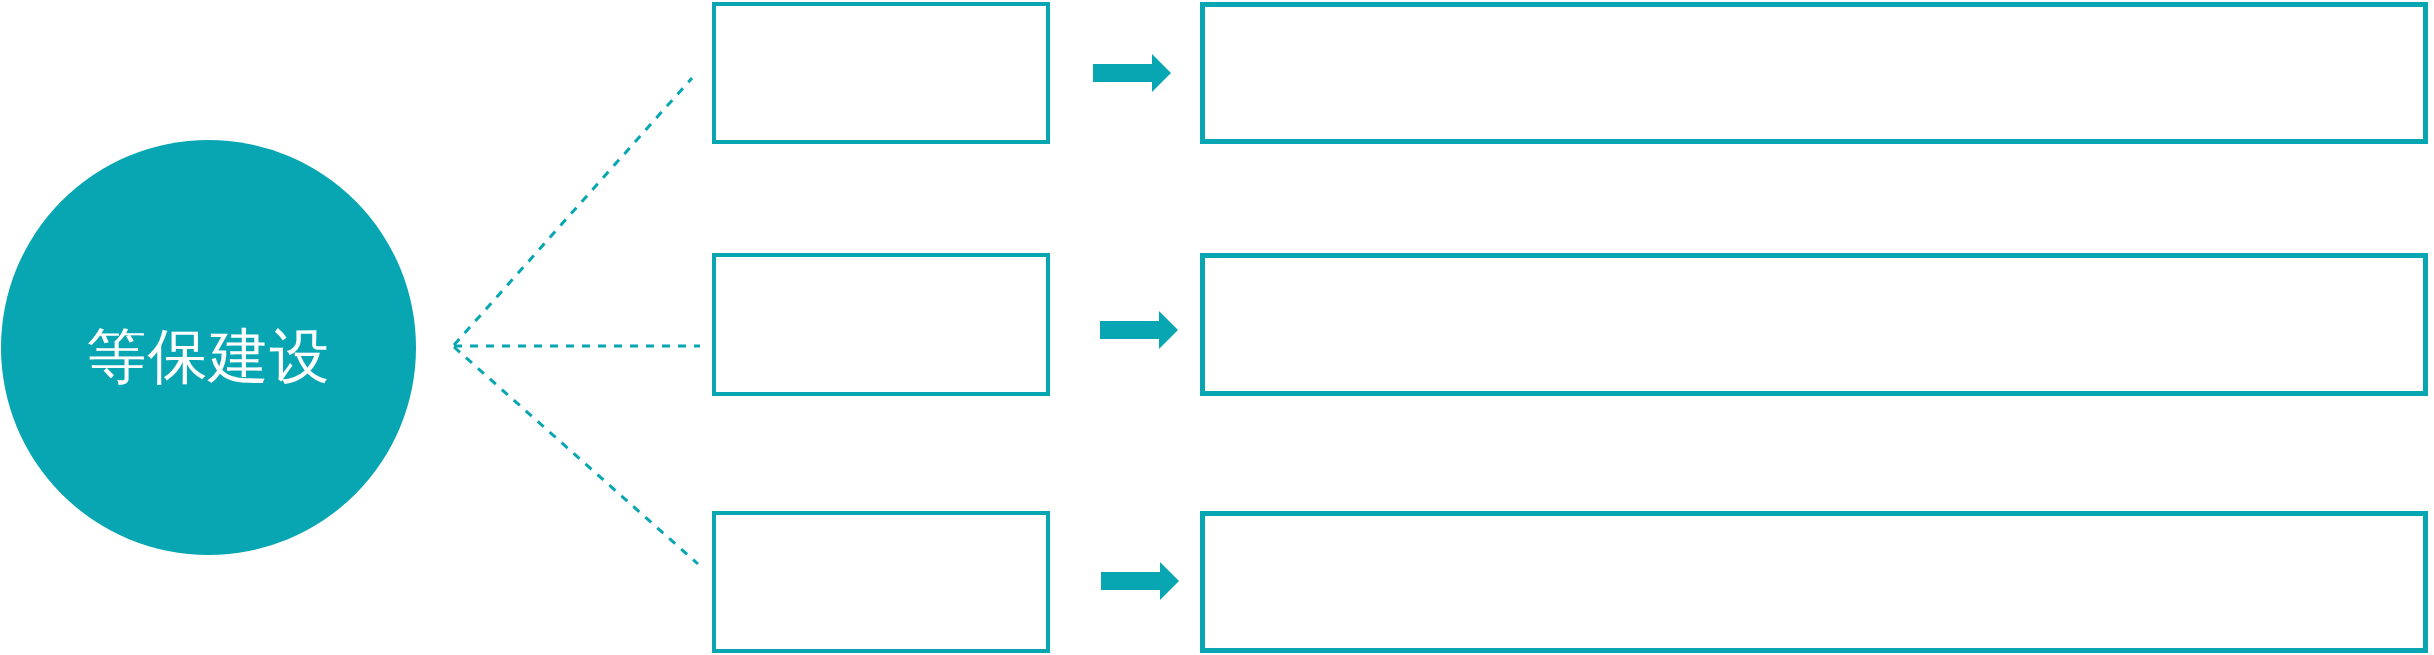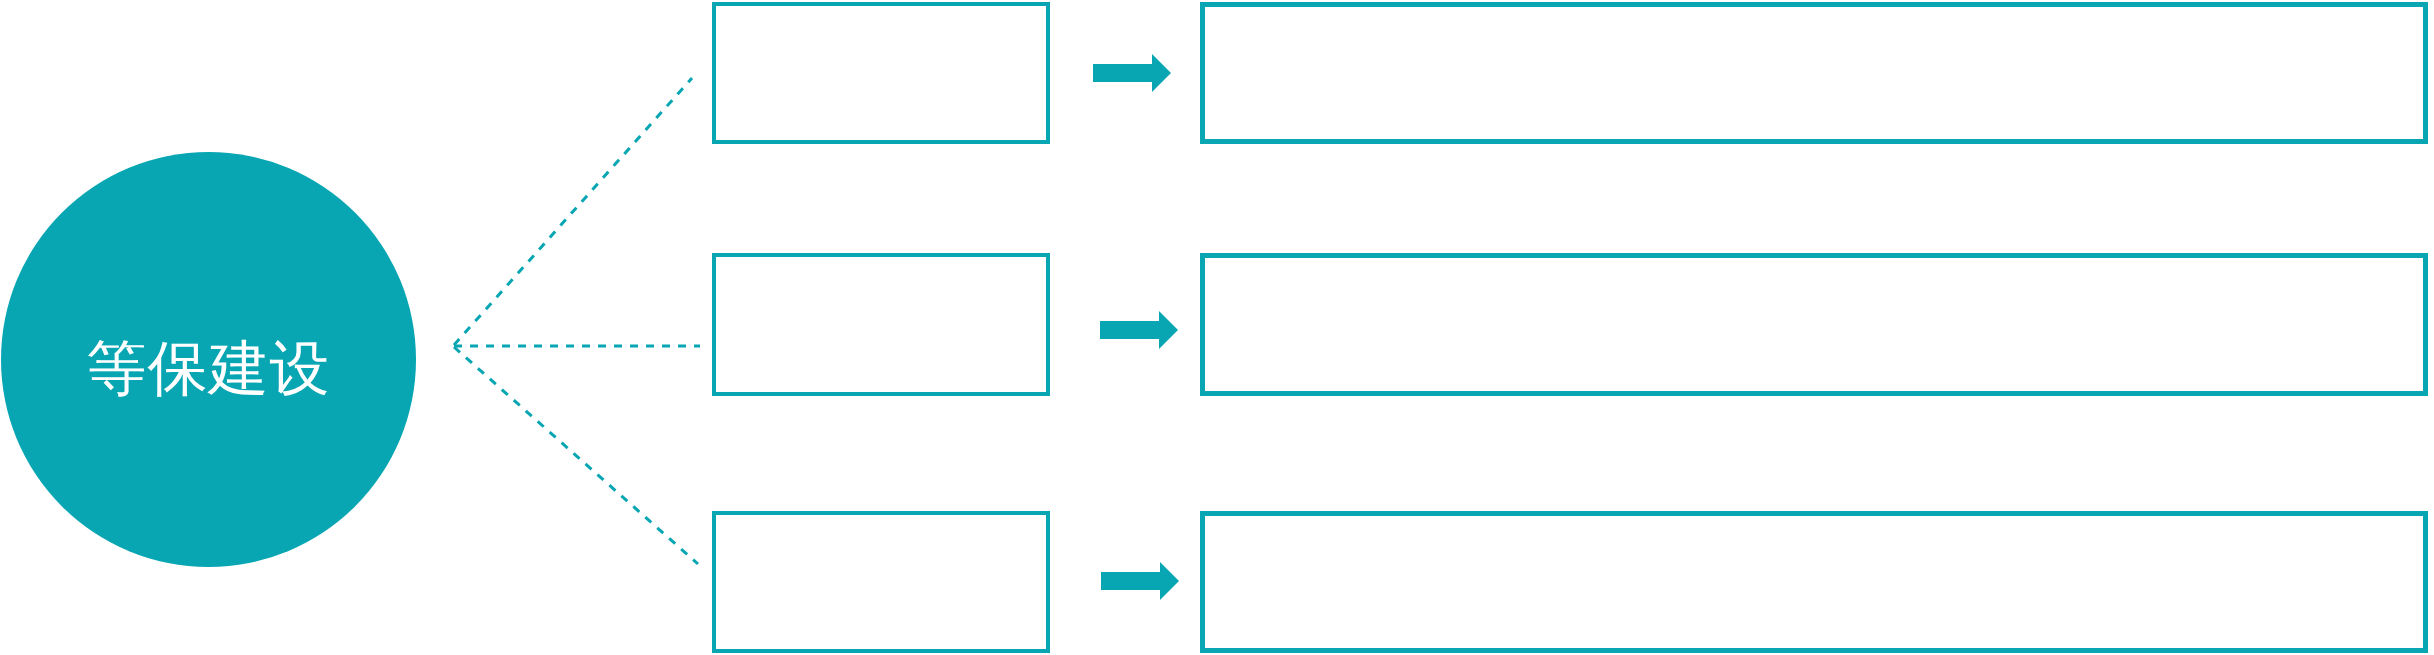--- a/index.html
+++ b/index.html
@@ -12,21 +12,21 @@
     width: 2434px;
     height: 655px;
     background: var(--bg);
     overflow: hidden;
   }
 
   
   .center-circle {
     position: absolute;
     left: 1px;
-    top: 152px;
+    top: 140px;
     width: 415px;
     height: 415px;
     border-radius: 50%;
     background: var(--teal);
     display: flex;
     align-items: center;
     justify-content: center;
   }
   .center-circle .label {
     color: var(--text-on-teal);

